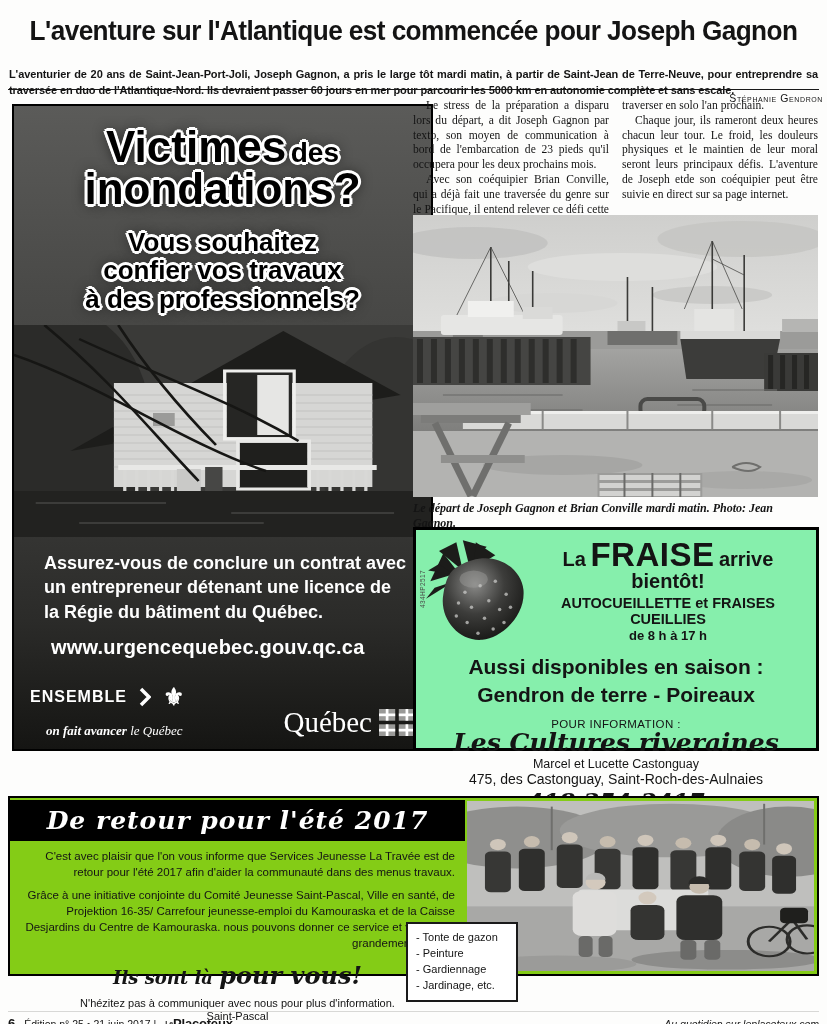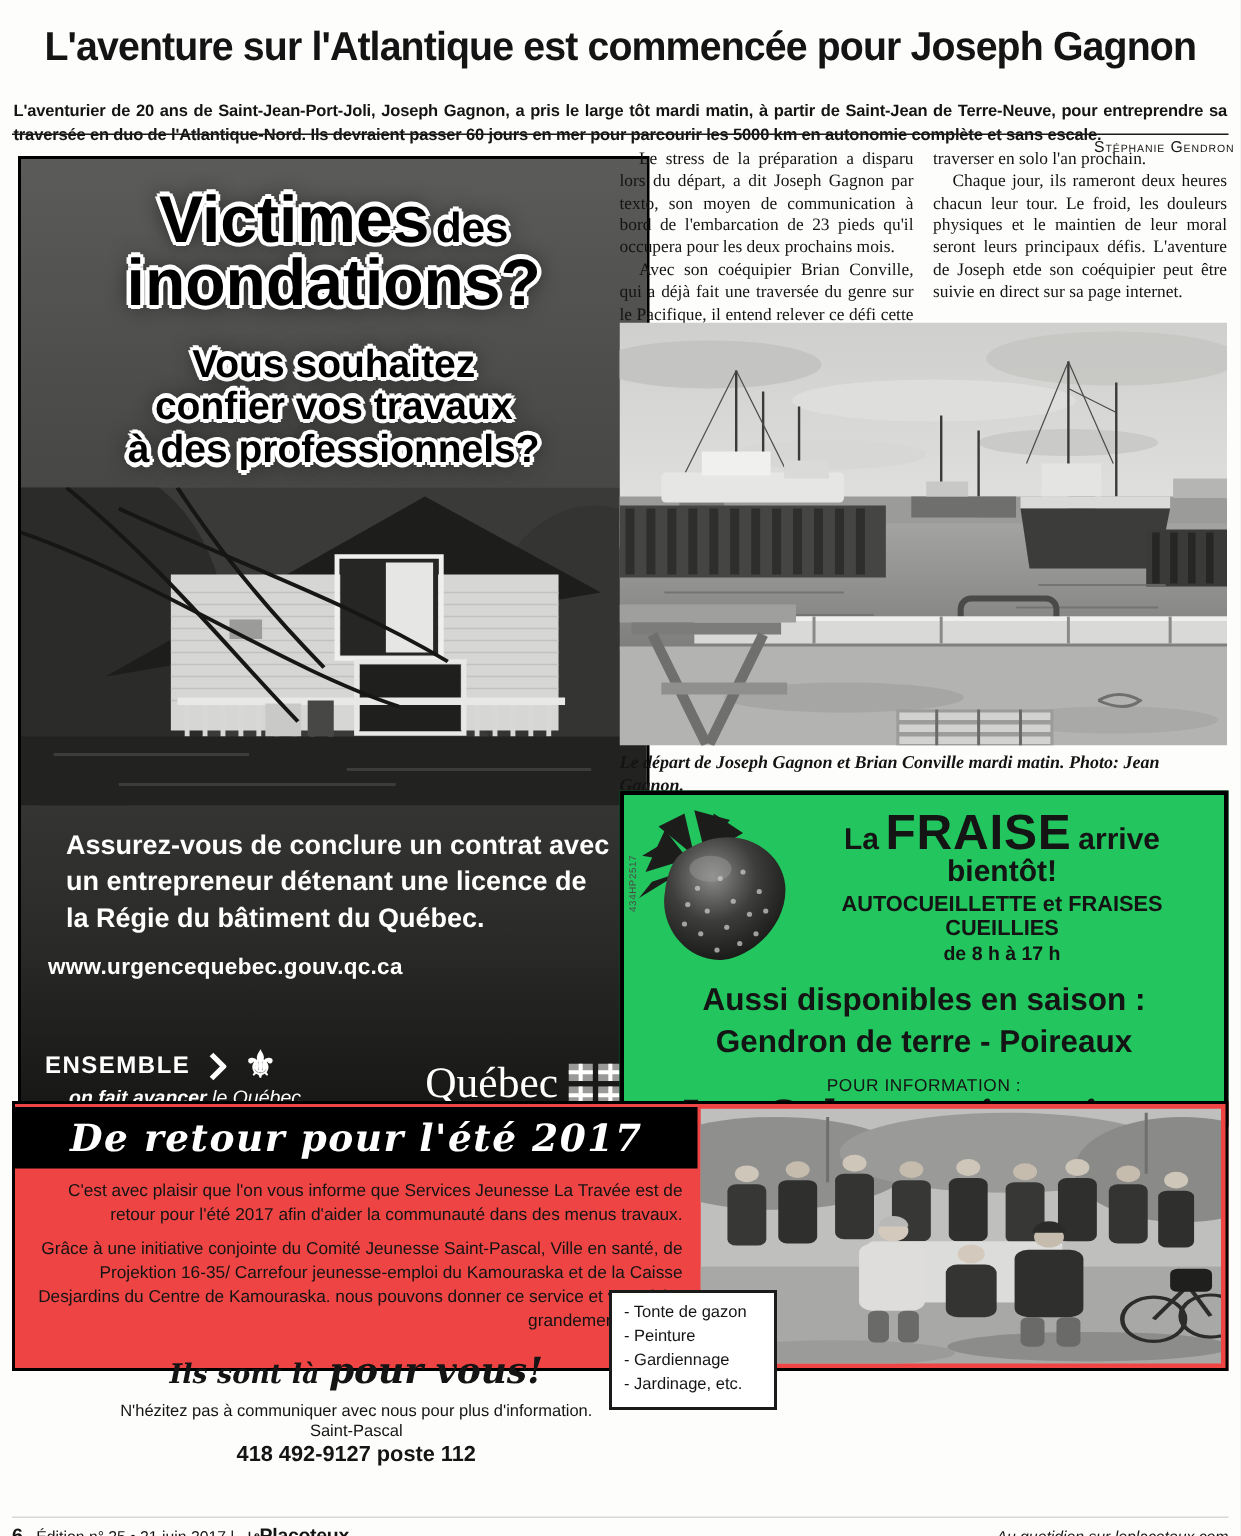--- a/index.html
+++ b/index.html
@@ -23,65 +23,65 @@
   .ol{color:#000;font-weight:800;
       text-shadow:-3px 0 0 #fff,3px 0 0 #fff,0 -3px 0 #fff,0 3px 0 #fff,
                   -2px -2px 0 #fff,2px -2px 0 #fff,-2px 2px 0 #fff,2px 2px 0 #fff,
                   0 0 14px rgba(0,0,0,.9);}
   .fh-big{font-size:44px;}
   .fh-small{font-size:28px;}
   .flood-sub{margin-top:18px;text-align:center;font-size:26px;font-weight:800;line-height:1.1;}
   .house-wrap{margin-top:12px;height:212px;}
   .house-wrap svg{width:100%;height:100%;display:block;}
   .flood-body{padding:14px 24px 0 30px;color:#fff;font-weight:700;font-size:18px;line-height:1.34;}
-  .flood-url{padding:12px 24px 0 18px;color:#fff;font-weight:800;font-size:15px;letter-spacing:.2px;}
+  .flood-url{padding:12px 24px 0 37px;color:#fff;font-weight:800;font-size:20px;letter-spacing:.2px;}
   .flood-logos{position:absolute;bottom:10px;left:0;right:0;display:flex;justify-content:space-between;
                align-items:flex-end;padding:0 16px;color:#fff;}
   .ens-row1{display:flex;align-items:center;gap:12px;font-weight:800;font-size:16px;letter-spacing:1px;}
   .fleur{font-size:24px;line-height:1;}
-  .ens-row2{font-size:13px;font-style:italic;margin-left:16px;margin-top:1px;}
+  .ens-row2{font-size:13px;font-style:italic;margin-left:16px;margin-top:14px;font-family:Liberation Serif, serif;}
   .ens-bold{font-weight:800;}
   .qc{display:flex;align-items:center;gap:7px;}
   .qc-word{font-family:"Liberation Serif",serif;font-size:29px;}
   .vert-id{position:absolute;font-size:6.5px;writing-mode:vertical-rl;transform:rotate(180deg);letter-spacing:.4px;}
   .flood-id{right:2px;bottom:36px;color:#b9b9b7;}
 
   
   .article{position:absolute;left:413px;top:99px;width:405px;display:flex;gap:13px;
            font-family:"Liberation Serif",serif;font-size:11.6px;line-height:1.28;text-align:justify;}
   .col{width:196px;}
   .article p{margin:0;}
   .ind{text-indent:13px;}
 
   .harbor{position:absolute;left:413px;top:215px;width:405px;height:282px;}
   .harbor svg{width:100%;height:100%;display:block;}
   .caption{position:absolute;left:413px;top:501px;width:405px;font-family:"Liberation Serif",serif;
            font-style:italic;font-weight:700;font-size:12px;}
 
   
   .fraise{position:absolute;left:413px;top:527px;width:406px;height:224px;border:3px solid #000;
-          box-sizing:border-box;background:#22c55e;text-align:center;}
+          box-sizing:border-box;background:#86efac;text-align:center;}
   .strawberry{position:absolute;left:10px;top:8px;width:104px;height:98px;}
   .fraise-id{left:3px;top:40px;color:#4a4a48;}
   .fraise-top{padding:8px 8px 0 112px;}
   .f-line1{font-weight:800;line-height:1;}
   .f-pre,.f-post{font-size:20px;}
   .f-word{font-size:33px;letter-spacing:.5px;}
   .f-line2{font-size:14.5px;font-weight:800;margin-top:4px;}
   .f-line3{font-size:13px;font-weight:800;margin-top:1px;}
   .f-season{margin-top:10px;font-size:21px;font-weight:800;line-height:1.35;}
   .f-info{margin-top:8px;font-size:11.5px;letter-spacing:.4px;}
   .f-company{font-family:"DejaVu Serif",serif;font-style:italic;font-weight:800;font-size:25px;line-height:1.05;}
   .f-owners{font-size:12.5px;margin-top:1px;}
   .f-address{font-size:14px;}
   .f-phone{font-family:"DejaVu Serif",serif;font-style:italic;font-weight:800;font-size:23px;}
 
   
-  .travee{position:absolute;left:8px;top:734px;width:811px;height:180px;border:2px solid #000;
-          box-sizing:border-box;background:#ef4444;}
+  .travee{position:absolute;left:8px;top:796px;width:811px;height:180px;border:2px solid #000;
+          box-sizing:border-box;background:#84cc16;}
   .travee-left{position:absolute;left:0;top:0;width:455px;height:100%;text-align:center;}
   .travee-banner{height:41px;margin-top:2px;background:#000;color:#fff;display:flex;align-items:center;
                  justify-content:center;font-family:"DejaVu Serif",serif;font-style:italic;font-weight:700;
                  font-size:25px;letter-spacing:1px;}
   .travee-p{margin:7px 10px 0;font-size:11.5px;line-height:1.4;text-align:right;}
   .travee-slogan{margin-top:9px;font-family:"DejaVu Serif",serif;font-style:italic;font-weight:700;}
   .sl-pre{font-size:18px;}
   .sl-strong{font-size:24px;}
   .travee-note{margin-top:7px;font-size:11px;}
   .travee-org{margin-top:11px;font-size:19px;font-weight:800;letter-spacing:.2px;}

